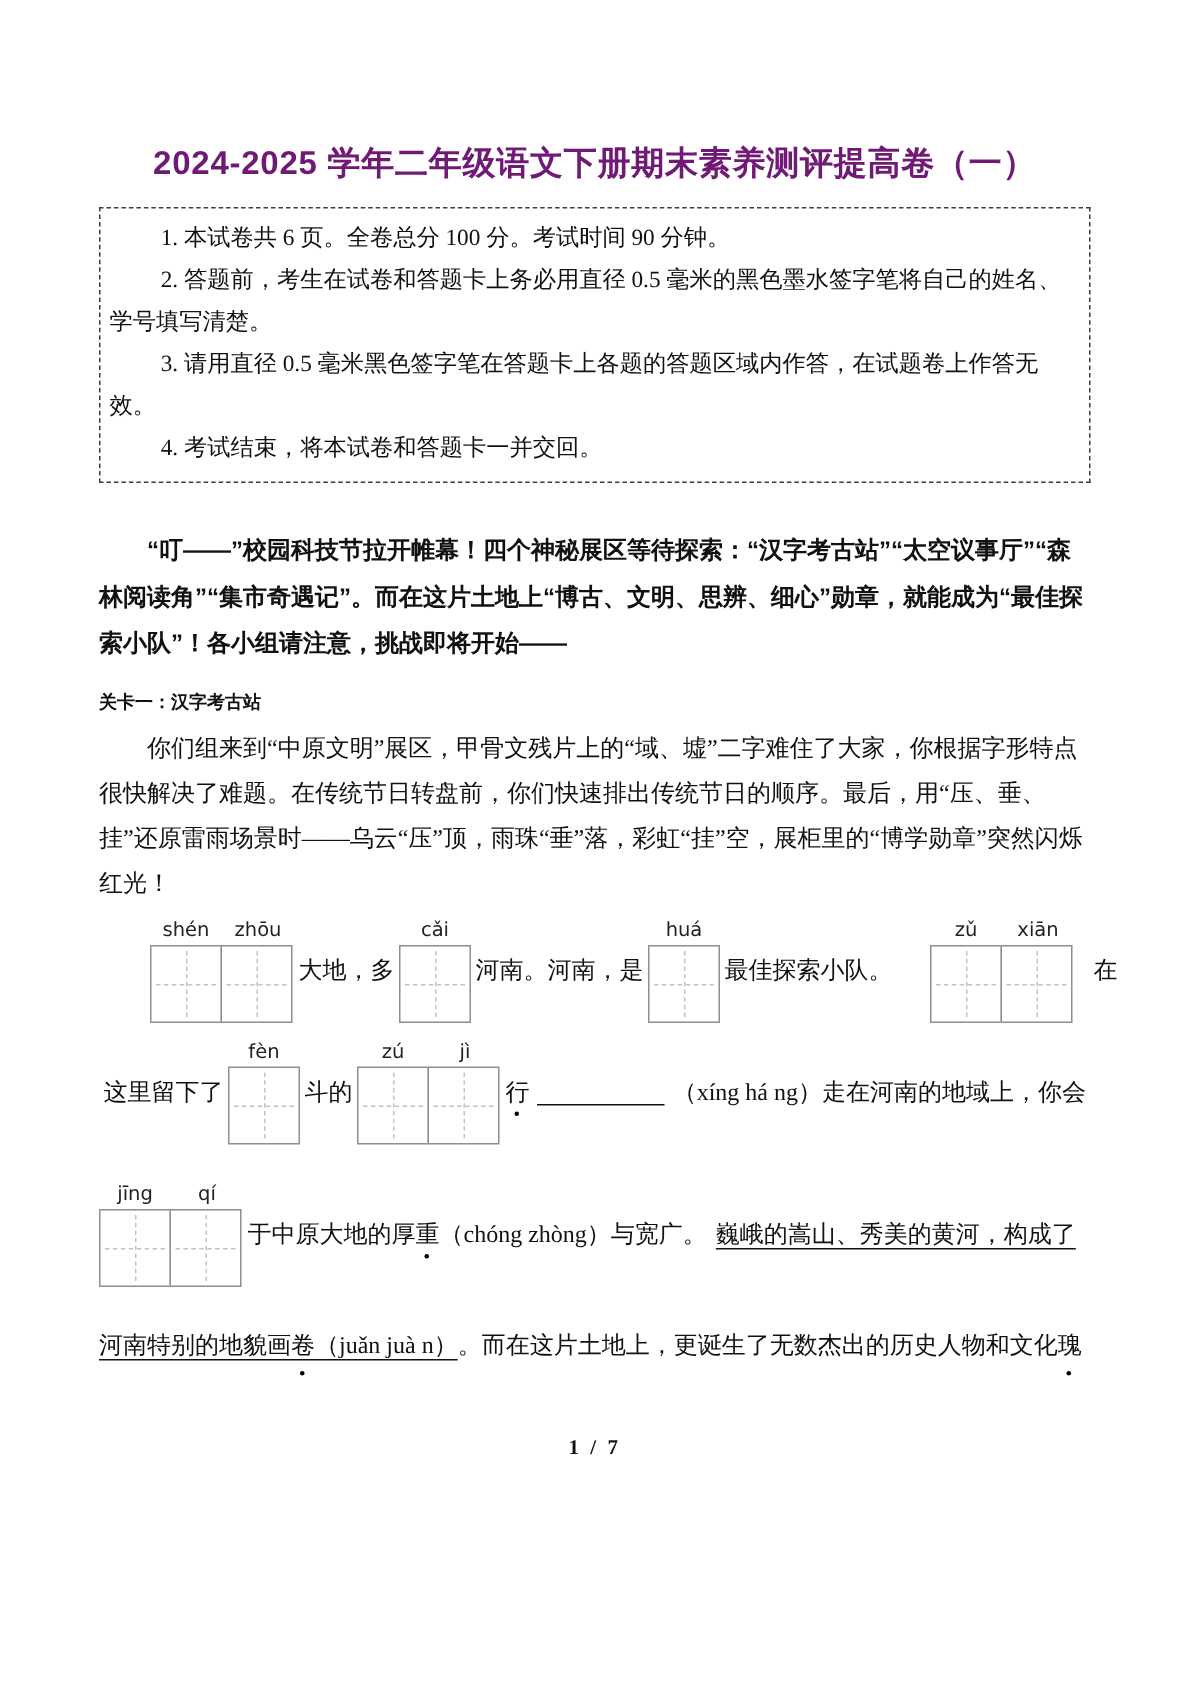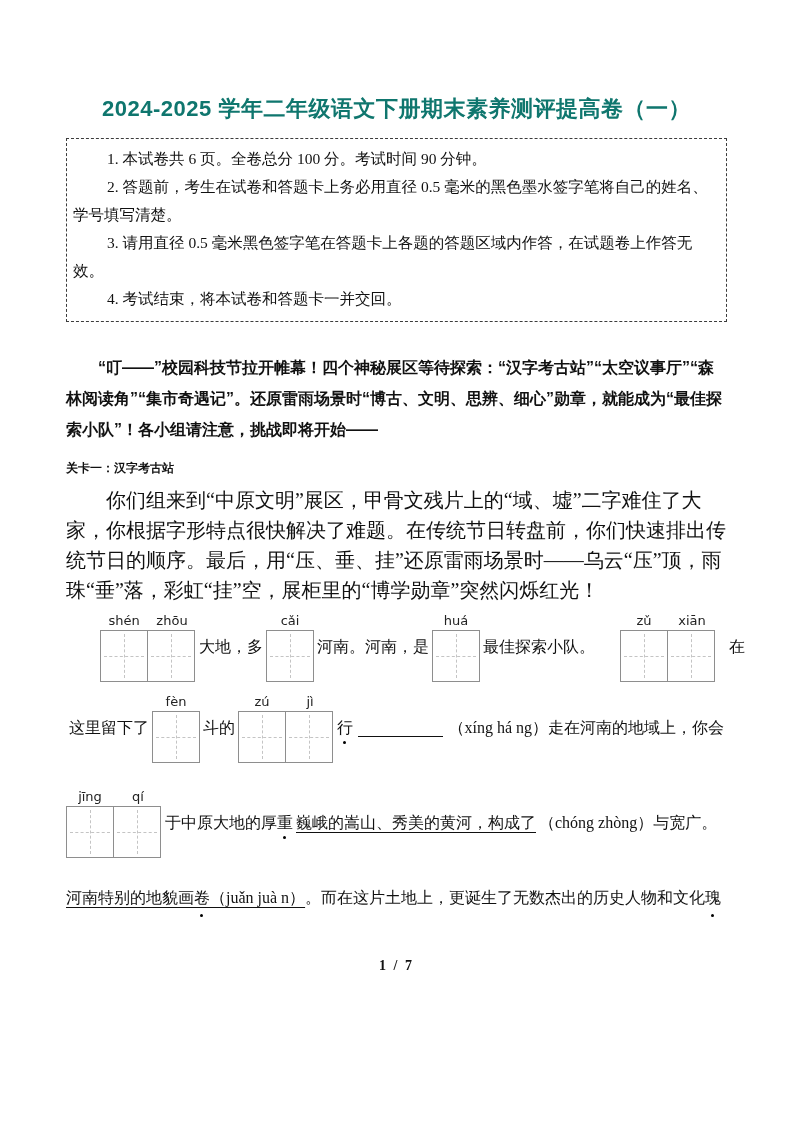--- a/index.html
+++ b/index.html
@@ -14,21 +14,21 @@
     font-size:16px;
     overflow:hidden;
   }
   .title {
     margin:0 0 14px 0;
     text-align:center;
     font-family:"Liberation Sans","DejaVu Sans",sans-serif;
     font-size:22px;
     font-weight:700;
     letter-spacing:0.5px;
-    color:#0f766e;
+    color:#701a75;
   }
   .notice-box {
     box-sizing:border-box;
     border:1px dashed #3c3c3c;
     padding:6px 8px 8px 6px;
     margin-bottom:30px;
   }
   .notice-heading {
     font-family:"Liberation Sans","DejaVu Sans",sans-serif;
     font-weight:700;
@@ -53,21 +53,21 @@
     font-family:"Liberation Sans","DejaVu Sans",sans-serif;
     font-weight:700;
     font-size:12px;
     line-height:26px;
     margin-bottom:4px;
   }
   .narrative {
     margin:0 0 8px 0;
     text-indent:2em;
     line-height:30px;
-    font-size:20px;
+    font-size:16px;
   }
   .section-heading {
     font-family:"Liberation Sans","DejaVu Sans",sans-serif;
     font-weight:700;
     font-size:16.5px;
     line-height:28px;
     margin-bottom:4px;
   }
   .q1 {
     margin:0 0 8px 0;
@@ -137,21 +137,21 @@
 
   <h1 class="title">2024-2025 学年二年级语文下册期末素养测评提高卷（一）</h1>
 
   <div class="notice-box">
     <p class="notice-item">1. 本试卷共 6 页。全卷总分 100 分。考试时间 90 分钟。</p>
     <p class="notice-item">2. 答题前，考生在试卷和答题卡上务必用直径 0.5 毫米的黑色墨水签字笔将自己的姓名、学号填写清楚。</p>
     <p class="notice-item">3. 请用直径 0.5 毫米黑色签字笔在答题卡上各题的答题区域内作答，在试题卷上作答无效。</p>
     <p class="notice-item">4. 考试结束，将本试卷和答题卡一并交回。</p>
   </div>
 
-  <p class="intro">“叮——”校园科技节拉开帷幕！四个神秘展区等待探索：“汉字考古站”“太空议事厅”“森林阅读角”“集市奇遇记”。还原雷雨场景时“博古、文明、思辨、细心”勋章，就能成为“最佳探索小队”！各小组请注意，挑战即将开始——</p>
+  <p class="intro">“叮——”校园科技节拉开帷幕！四个神秘展区等待探索：“汉字考古站”“太空议事厅”“森林阅读角”“集市奇遇记”。而在这片土地上“博古、文明、思辨、细心”勋章，就能成为“最佳探索小队”！各小组请注意，挑战即将开始——</p>
 
   <div class="level-heading">关卡一：汉字考古站</div>
 
   <p class="narrative">你们组来到“中原文明”展区，甲骨文残片上的“域、墟”二字难住了大家，你根据字形特点很快解决了难题。在传统节日转盘前，你们快速排出传统节日的顺序。最后，用“压、垂、挂”还原雷雨场景时——乌云“压”顶，雨珠“垂”落，彩虹“挂”空，展柜里的“博学勋章”突然闪烁红光！</p>
 
 
 
   <div class="fillrow row1">
     <span class="tzg">
       <span class="pyrow">
@@ -227,22 +227,22 @@
         <span class="py">jīng</span>
         <span class="py">qí</span>
       </span>
       <span class="cells">
         <span class="cell"></span>
         <span class="cell"></span>
       </span>
     </span>
     <span class="ft" style="padding-right:0;">于中原大地的厚</span>
     <span class="ft emch" style="padding:0;">重</span>
+    <span class="ft" style="padding-left:0;">（chóng zhòng）与宽广。</span>
     <span class="ft ul">巍峨的嵩山、秀美的黄河，构成了</span>
-    <span class="ft" style="padding-left:0;">（chóng zhòng）与宽广。</span>
   </div>
 
   <p class="row4">
     <span class="ul">河南特别的地貌画</span><span class="ul emch">卷</span><span class="ul">（juǎn juà n）</span><span>。而在这片土地上，更诞生了无数杰出的历史人物和文化</span><span class="emch">瑰</span>
   </p>
 
   <div class="footer">1 / 7</div>
 
 </div>
 

